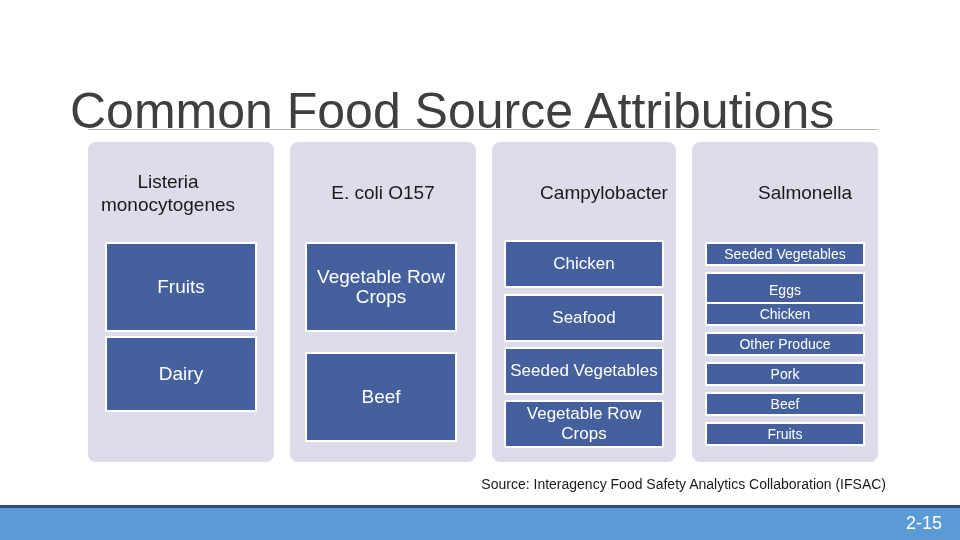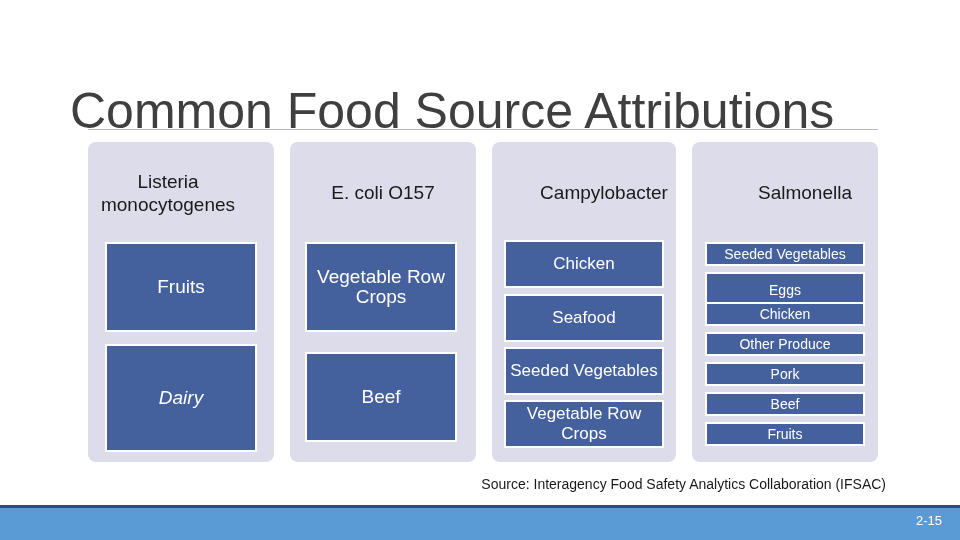--- a/index.html
+++ b/index.html
@@ -75,21 +75,21 @@
     align-items: center;
     justify-content: center;
     text-align: center;
     box-sizing: border-box;
     line-height: 20px;
   }
 
   
   .c1 { left: 105px; width: 152px; font-size: 19px; }
   .c1.b1 { top: 242px; height: 90px; }
-  .c1.b2 { top: 344px; height: 108px; font-style: italic; }
+  .c1.b2 { top: 336px; height: 76px; }
 
   
   .c2 { left: 305px; width: 152px; font-size: 19px; }
   .c2.b1 { top: 242px; height: 90px; }
   .c2.b2 { top: 352px; height: 90px; }
 
   
   .c3 { left: 504px; width: 160px; font-size: 17px; }
   .c3.b1 { top: 240px; height: 48px; }
   .c3.b2 { top: 294px; height: 48px; }
@@ -121,21 +121,21 @@
     top: 505px;
     width: 960px;
     height: 35px;
     background: #5b9bd5;
     border-top: 3px solid #2e4d7b;
   }
   .footer-num {
     position: absolute;
     right: 18px;
     top: 513px;
-    font-size: 13px;
+    font-size: 18px;
     color: #ffffff;
   }
 </style>
 </head>
 <body>
 
 <div class="slide">
 
   <div class="title">Common Food Source Attributions</div>
   <div class="title-rule"></div>

